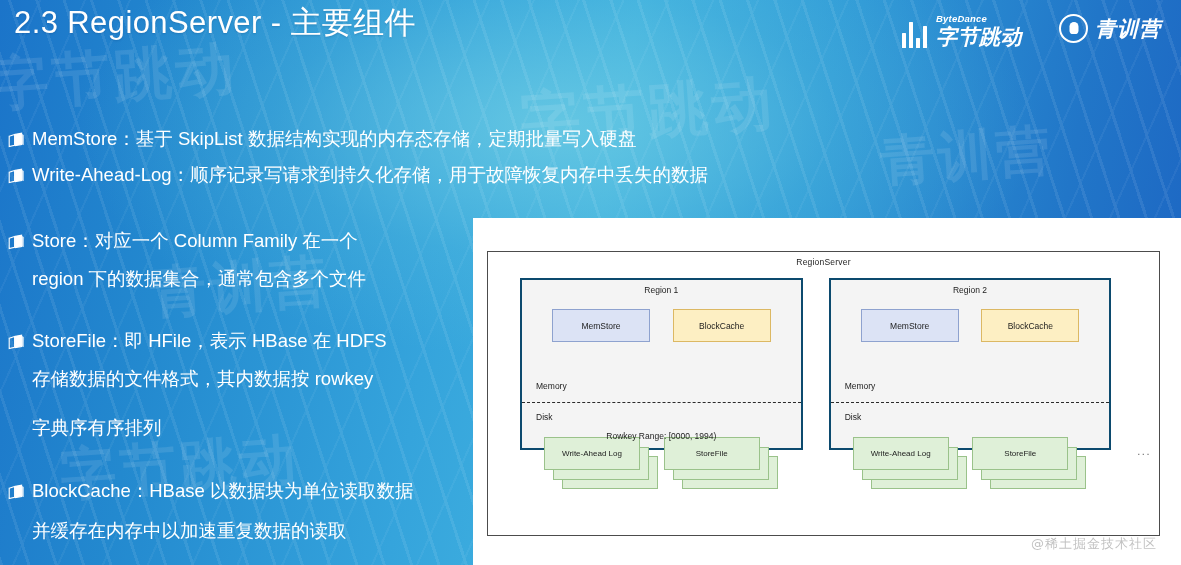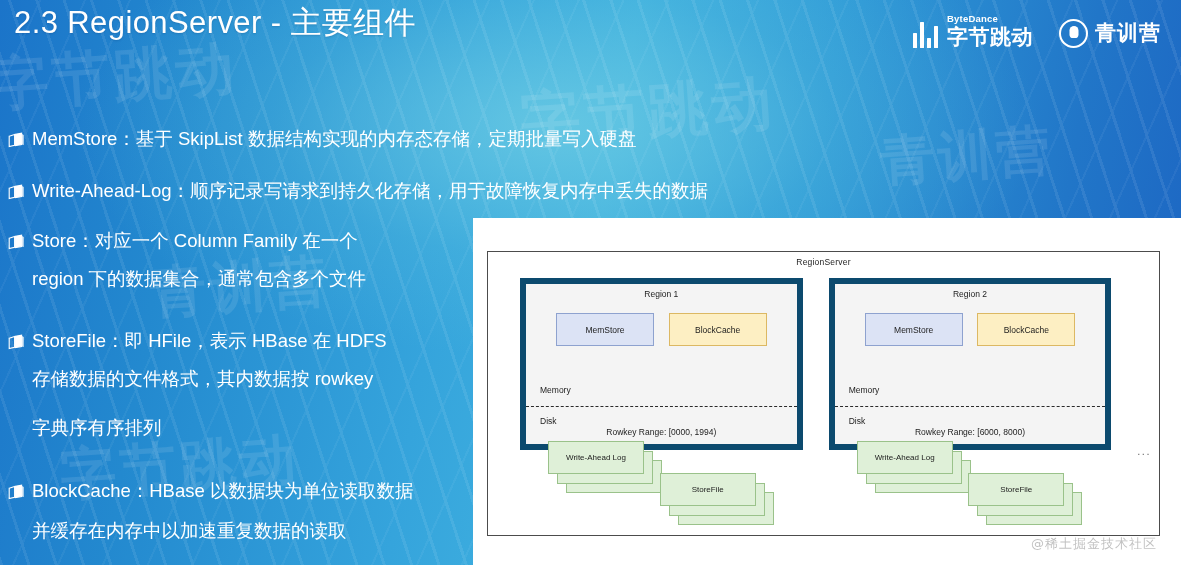--- a/index.html
+++ b/index.html
@@ -78,23 +78,24 @@
     letter-spacing: 0.4px;
     white-space: nowrap;
     text-shadow: 0 1px 2px rgba(0,40,90,0.18);
   }
 
   
   .brand {
     position: absolute;
     right: 20px; top: 14px;
     display: flex;
-    align-items: flex-end;
-    gap: 26px;
+    align-items: flex-start;
+    gap: 37px;
     color: #ffffff;
+    font-style: italic;
   }
   .brand-bd { display: flex; align-items: flex-end; gap: 9px; }
   .bars { display: flex; align-items: flex-end; gap: 2.5px; height: 26px; }
   .bars i { display: block; width: 4.5px; background: #ffffff; border-radius: 0.5px; }
   .bars i:nth-child(1) { height: 15px; }
   .bars i:nth-child(2) { height: 26px; }
   .bars i:nth-child(3) { height: 10px; }
   .bars i:nth-child(4) { height: 22px; }
   .bd-text { display: flex; flex-direction: column; line-height: 1; }
   .bd-en { font-size: 9.5px; font-weight: 700; letter-spacing: 0.2px; margin-bottom: 3px; }
@@ -144,21 +145,21 @@
   }
   .bullet-cont {
     font-size: 18.5px;
     line-height: 29px;
     color: #ffffff;
     margin-left: 24px;
     white-space: nowrap;
   }
   
   .r0 { position: absolute; left: 0;  top: 12px;  }
-  .r1 { position: absolute; left: 0;  top: 64px;  }
+  .r1 { position: absolute; left: 0;  top: 48px;  }
   .r2 { position: absolute; left: 0;  top: 114px; }
   .r3 { position: absolute; left: 0;  top: 214px; }
   .r4 { position: absolute; left: 0;  top: 364px; }
   .c2 { position: absolute; left: 0;  top: 152px; }
   .c3a{ position: absolute; left: 0;  top: 252px; }
   .c3b{ position: absolute; left: 0;  top: 301px; }
   .c4 { position: absolute; left: 0;  top: 404px; }
 
   
   .diagram {
@@ -184,21 +185,21 @@
     display: flex;
     align-items: flex-start;
     padding: 0 8px 0 32px;
     box-sizing: border-box;
     gap: 26px;
   }
   .region {
     position: relative;
     width: 290px;
     height: 172px;
-    border: 6px solid #0c4a6e;
+    border: 2px solid #0c4a6e;
     background: #f4f4f4;
     box-sizing: border-box;
   }
   .region-title {
     position: absolute;
     left: 0; right: 0; top: 5px;
     text-align: center;
     font-size: 8.5px;
     color: #1c1c1c;
   }
@@ -246,21 +247,21 @@
     left: 0; right: 0; top: 122px; bottom: 0;
   }
   .disk-label { top: 10px; text-align: center; }
   .stack {
     position: absolute;
     top: 35px;
     width: 115px;
     height: 52px;
   }
   .stack.left  { left: 22px; }
-  .stack.right { right: 22px; margin-top: 32px; }
+  .stack.right { right: 22px; }
   .sheet {
     position: absolute;
     width: 96px; height: 33px;
     background: #dff0d8;
     border: 1px solid #9ac28a;
     box-sizing: border-box;
   }
   .sheet.s3 { left: 18px; top: 19px; }
   .sheet.s2 { left: 9px;  top: 10px; }
   .sheet.s1 {
@@ -438,21 +439,20 @@
           <div class="stack left">
             <div class="sheet s3"></div>
             <div class="sheet s2"></div>
             <div class="sheet s1">Write-Ahead Log</div>
           </div>
           <div class="stack right">
             <div class="sheet s3"></div>
             <div class="sheet s2"></div>
             <div class="sheet s1">StoreFile</div>
           </div>
-          <div class="rowkey">Rowkey Range: [6000, 8000)</div>
         </div>
       </div>
 
       <div class="ellipsis">...</div>
     </div>
   </div>
 
   <div class="wm">@稀土掘金技术社区</div>
 </div>
 

